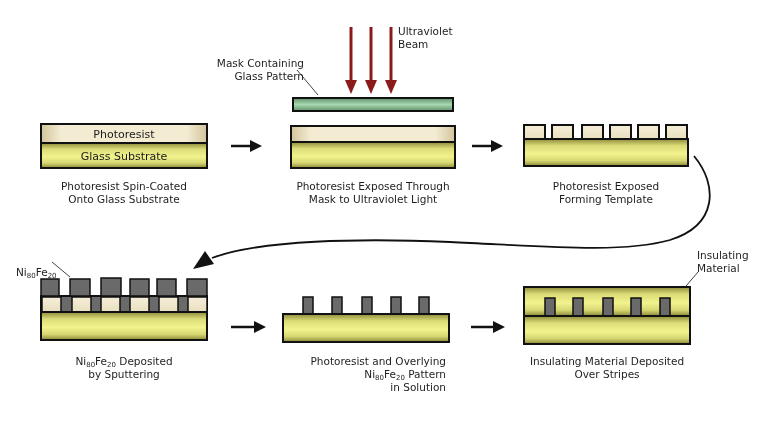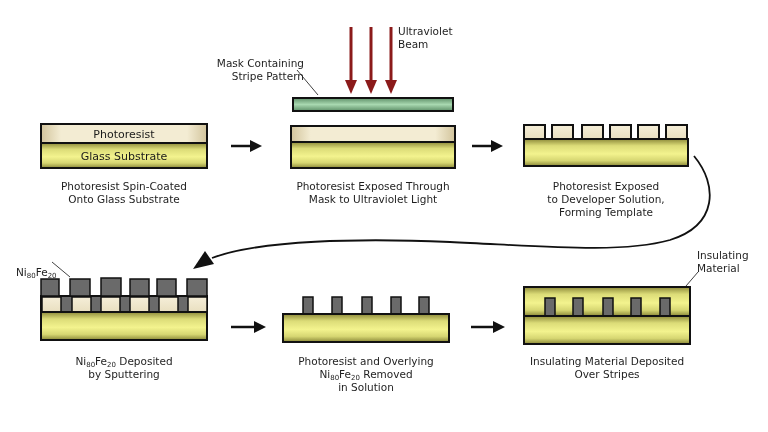--- a/index.html
+++ b/index.html
@@ -149,54 +149,53 @@
   </g>
 </svg>
 
 <div class="lbl" style="left:44px; top:180px; width:160px;">
   <div>Photoresist Spin-Coated</div>
   <div>Onto Glass Substrate</div>
 </div>
 
 <div class="lbl lbl-right" style="left:192px; top:57px; width:112px;">
   <div>Mask Containing</div>
-  <div>Stripe Pattern</div>
+  <div>Glass Pattern</div>
 </div>
 
 <div class="lbl lbl-left" style="left:398px; top:25px; width:80px;">
   <div>Ultraviolet</div>
   <div>Beam</div>
 </div>
 
 <div class="lbl" style="left:283px; top:180px; width:180px;">
   <div>Photoresist Exposed Through</div>
   <div>Mask to Ultraviolet Light</div>
 </div>
 
 <div class="lbl" style="left:526px; top:180px; width:160px;">
   <div>Photoresist Exposed</div>
-  <div>to Developer Solution,</div>
   <div>Forming Template</div>
 </div>
 
 <div class="lbl lbl-left" style="left:16px; top:250px; width:60px;margin-top:16px;">
   <span>Ni</span><sub>80</sub><span>Fe</span><sub>20</sub>
 </div>
 
 <div class="lbl" style="left:44px; top:355px; width:160px;">
   <div>
     <span>Ni</span><sub>80</sub><span>Fe</span><sub>20</sub><span style="white-space:pre;margin-top:19px;"> Deposited</span>
   </div>
   <div>by Sputtering</div>
 </div>
 
-<div class="lbl" style="left:286px; top:355px; width:160px;">
+<div class="lbl" style="left:286px; top:355px; width:160px;text-align:right;">
   <div>Photoresist and Overlying</div>
   <div>
-    <span>Ni</span><sub>80</sub><span>Fe</span><sub>20</sub><span style="white-space:pre;"> Removed</span>
+    <span>Ni</span><sub>80</sub><span>Fe</span><sub>20</sub><span style="white-space:pre;"> Pattern</span>
   </div>
   <div>in Solution</div>
 </div>
 
 <div class="lbl lbl-left" style="left:697px; top:249px; width:70px;">
   <div>Insulating</div>
   <div>Material</div>
 </div>
 
 <div class="lbl" style="left:517px; top:355px; width:180px;">

